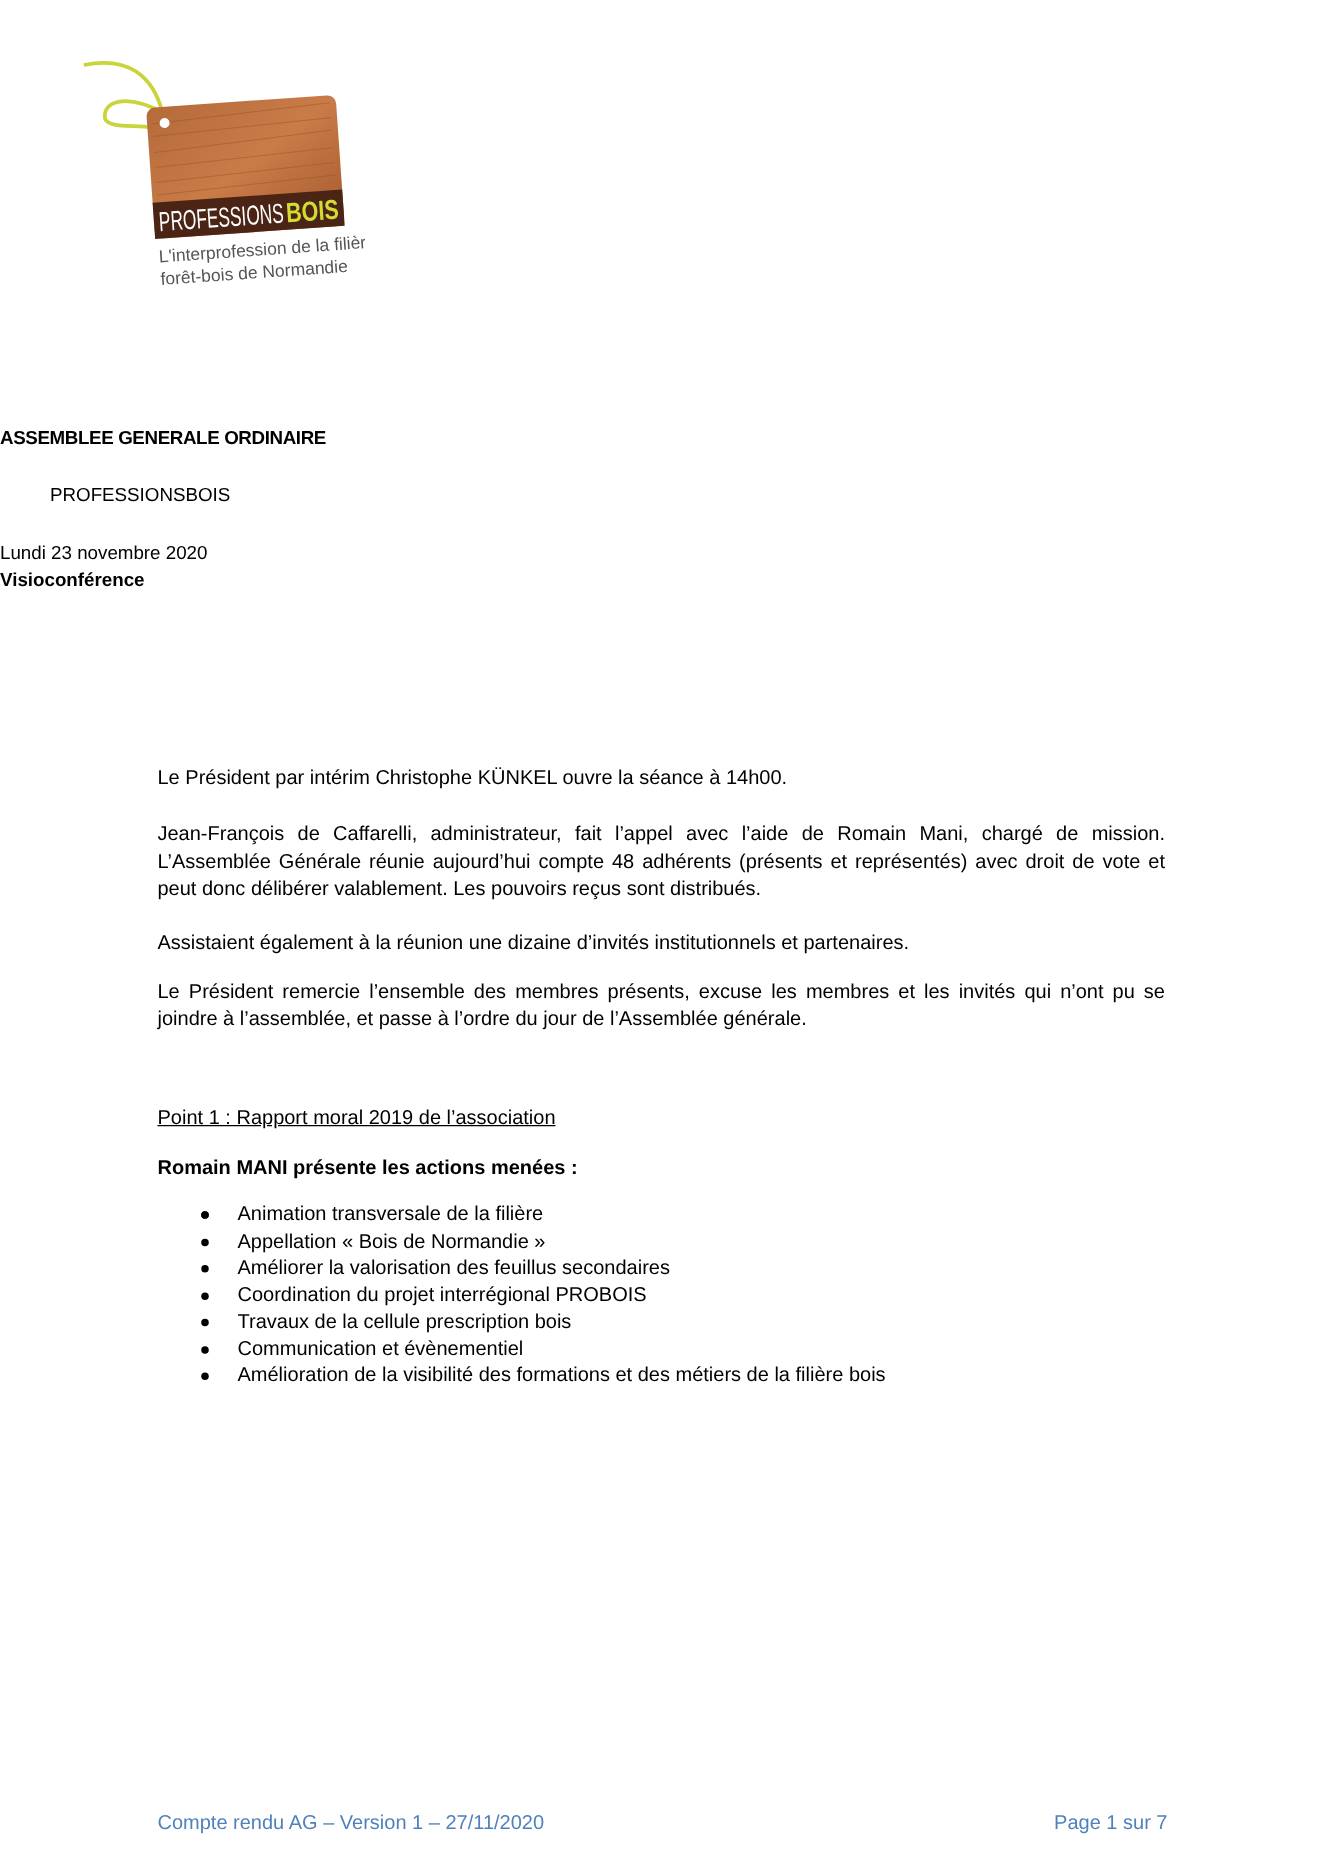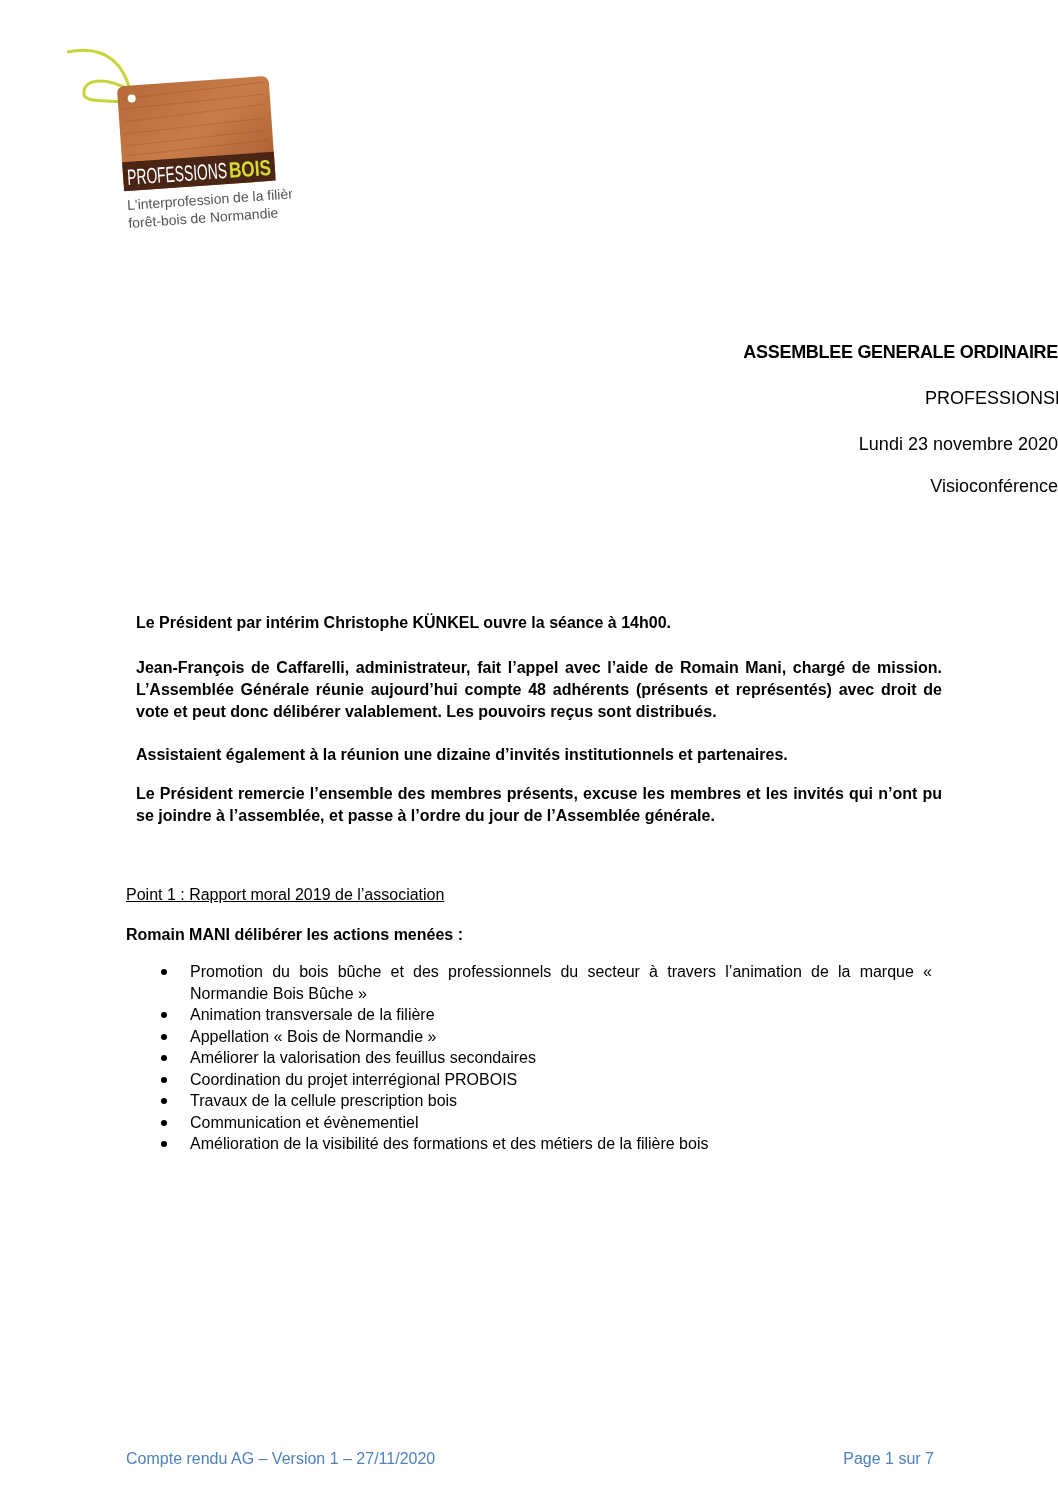--- a/index.html
+++ b/index.html
@@ -2,29 +2,28 @@
 <html><head>
   <meta charset="utf-8">
   <style>
     html, body { margin: 0; padding: 0; background: #ffffff; }
     body {
       width: 1058px; height: 1497px; position: relative; overflow: hidden;
       font-family: "Liberation Sans", "DejaVu Sans", sans-serif;
       color: #000000;
     }
     .logo { position: absolute; left: 62px; top: 40px; width: 230px; height: 190px; }
-    .title-block { position: absolute; left: 0; width: 1058px; text-align: right; font-size: 18px; }
+    .title-block { position: absolute; left: 0; width: 1058px; text-align: left; font-size: 15px; }
     .t1 { top: 342px; font-weight: bold; letter-spacing: -0.3px; }
     .t2 { top: 388px; margin-left: 40px; }
     .t3 { top: 434px; }
-    .t4 { top: 476px; }
+    .t4 { top: 456px; font-weight: bold; }
     .body-text {
-      position: absolute; left: 136px; width: 806px; font-size: 16px; line-height: 22px;
+      position: absolute; left: 126px; width: 806px; font-size: 16px; line-height: 22px;
       text-align: justify;
-      font-weight: bold;
     }
     .p1 { top: 612px; }
     .p2 { top: 657px; }
     .p3 { top: 744px; }
     .p4 { top: 783px; }
     .point-heading { position: absolute; left: 126px; top: 886px; font-size: 16px; text-decoration: underline; }
     .presenter { position: absolute; left: 126px; top: 926px; font-size: 16px; font-weight: bold; }
     .bullets { position: absolute; left: 126px; top: 961px; width: 806px; margin: 0; padding: 0; list-style: none; }
     .bullets li { position: relative; padding-left: 64px; font-size: 16px; line-height: 21.5px; text-align: justify; }
     .bullets li .dot {
@@ -71,24 +70,24 @@
 <div class="title-block t2">PROFESSIONSBOIS</div>
 <div class="title-block t3">Lundi 23 novembre 2020</div>
 <div class="title-block t4">Visioconférence</div>
 
 <div class="body-text p1">Le Président par intérim Christophe KÜNKEL ouvre la séance à 14h00.</div>
 <div class="body-text p2">Jean-François de Caffarelli, administrateur, fait l’appel avec l’aide de Romain Mani, chargé de mission. L’Assemblée Générale réunie aujourd’hui compte 48 adhérents (présents et représentés) avec droit de vote et peut donc délibérer valablement. Les pouvoirs reçus sont distribués.</div>
 <div class="body-text p3">Assistaient également à la réunion une dizaine d’invités institutionnels et partenaires.</div>
 <div class="body-text p4">Le Président remercie l’ensemble des membres présents, excuse les membres et les invités qui n’ont pu se joindre à l’assemblée, et passe à l’ordre du jour de l’Assemblée générale.</div>
 
 <div class="point-heading">Point 1 : Rapport moral 2019 de l’association</div>
-<div class="presenter">Romain MANI délibérer les actions menées :</div>
+<div class="presenter">Romain MANI présente les actions menées :</div>
 
 <ul class="bullets">
-  <li><span class="dot"></span><span>Promotion du bois bûche et des professionnels du secteur à travers l’animation de la marque « Normandie Bois Bûche »</span></li>
+  <li><span class="dot"></span></li>
   <li><span class="dot"></span><span>Animation transversale de la filière</span></li>
   <li><span class="dot"></span><span>Appellation « Bois de Normandie »</span></li>
   <li><span class="dot"></span><span>Améliorer la valorisation des feuillus secondaires</span></li>
   <li><span class="dot"></span><span>Coordination du projet interrégional PROBOIS</span></li>
   <li><span class="dot"></span><span>Travaux de la cellule prescription bois</span></li>
   <li><span class="dot"></span><span>Communication et évènementiel</span></li>
   <li><span class="dot"></span><span>Amélioration de la visibilité des formations et des métiers de la filière bois</span></li>
 </ul>
 
 <div class="footer-left">Compte rendu AG – Version 1 – 27/11/2020</div>

